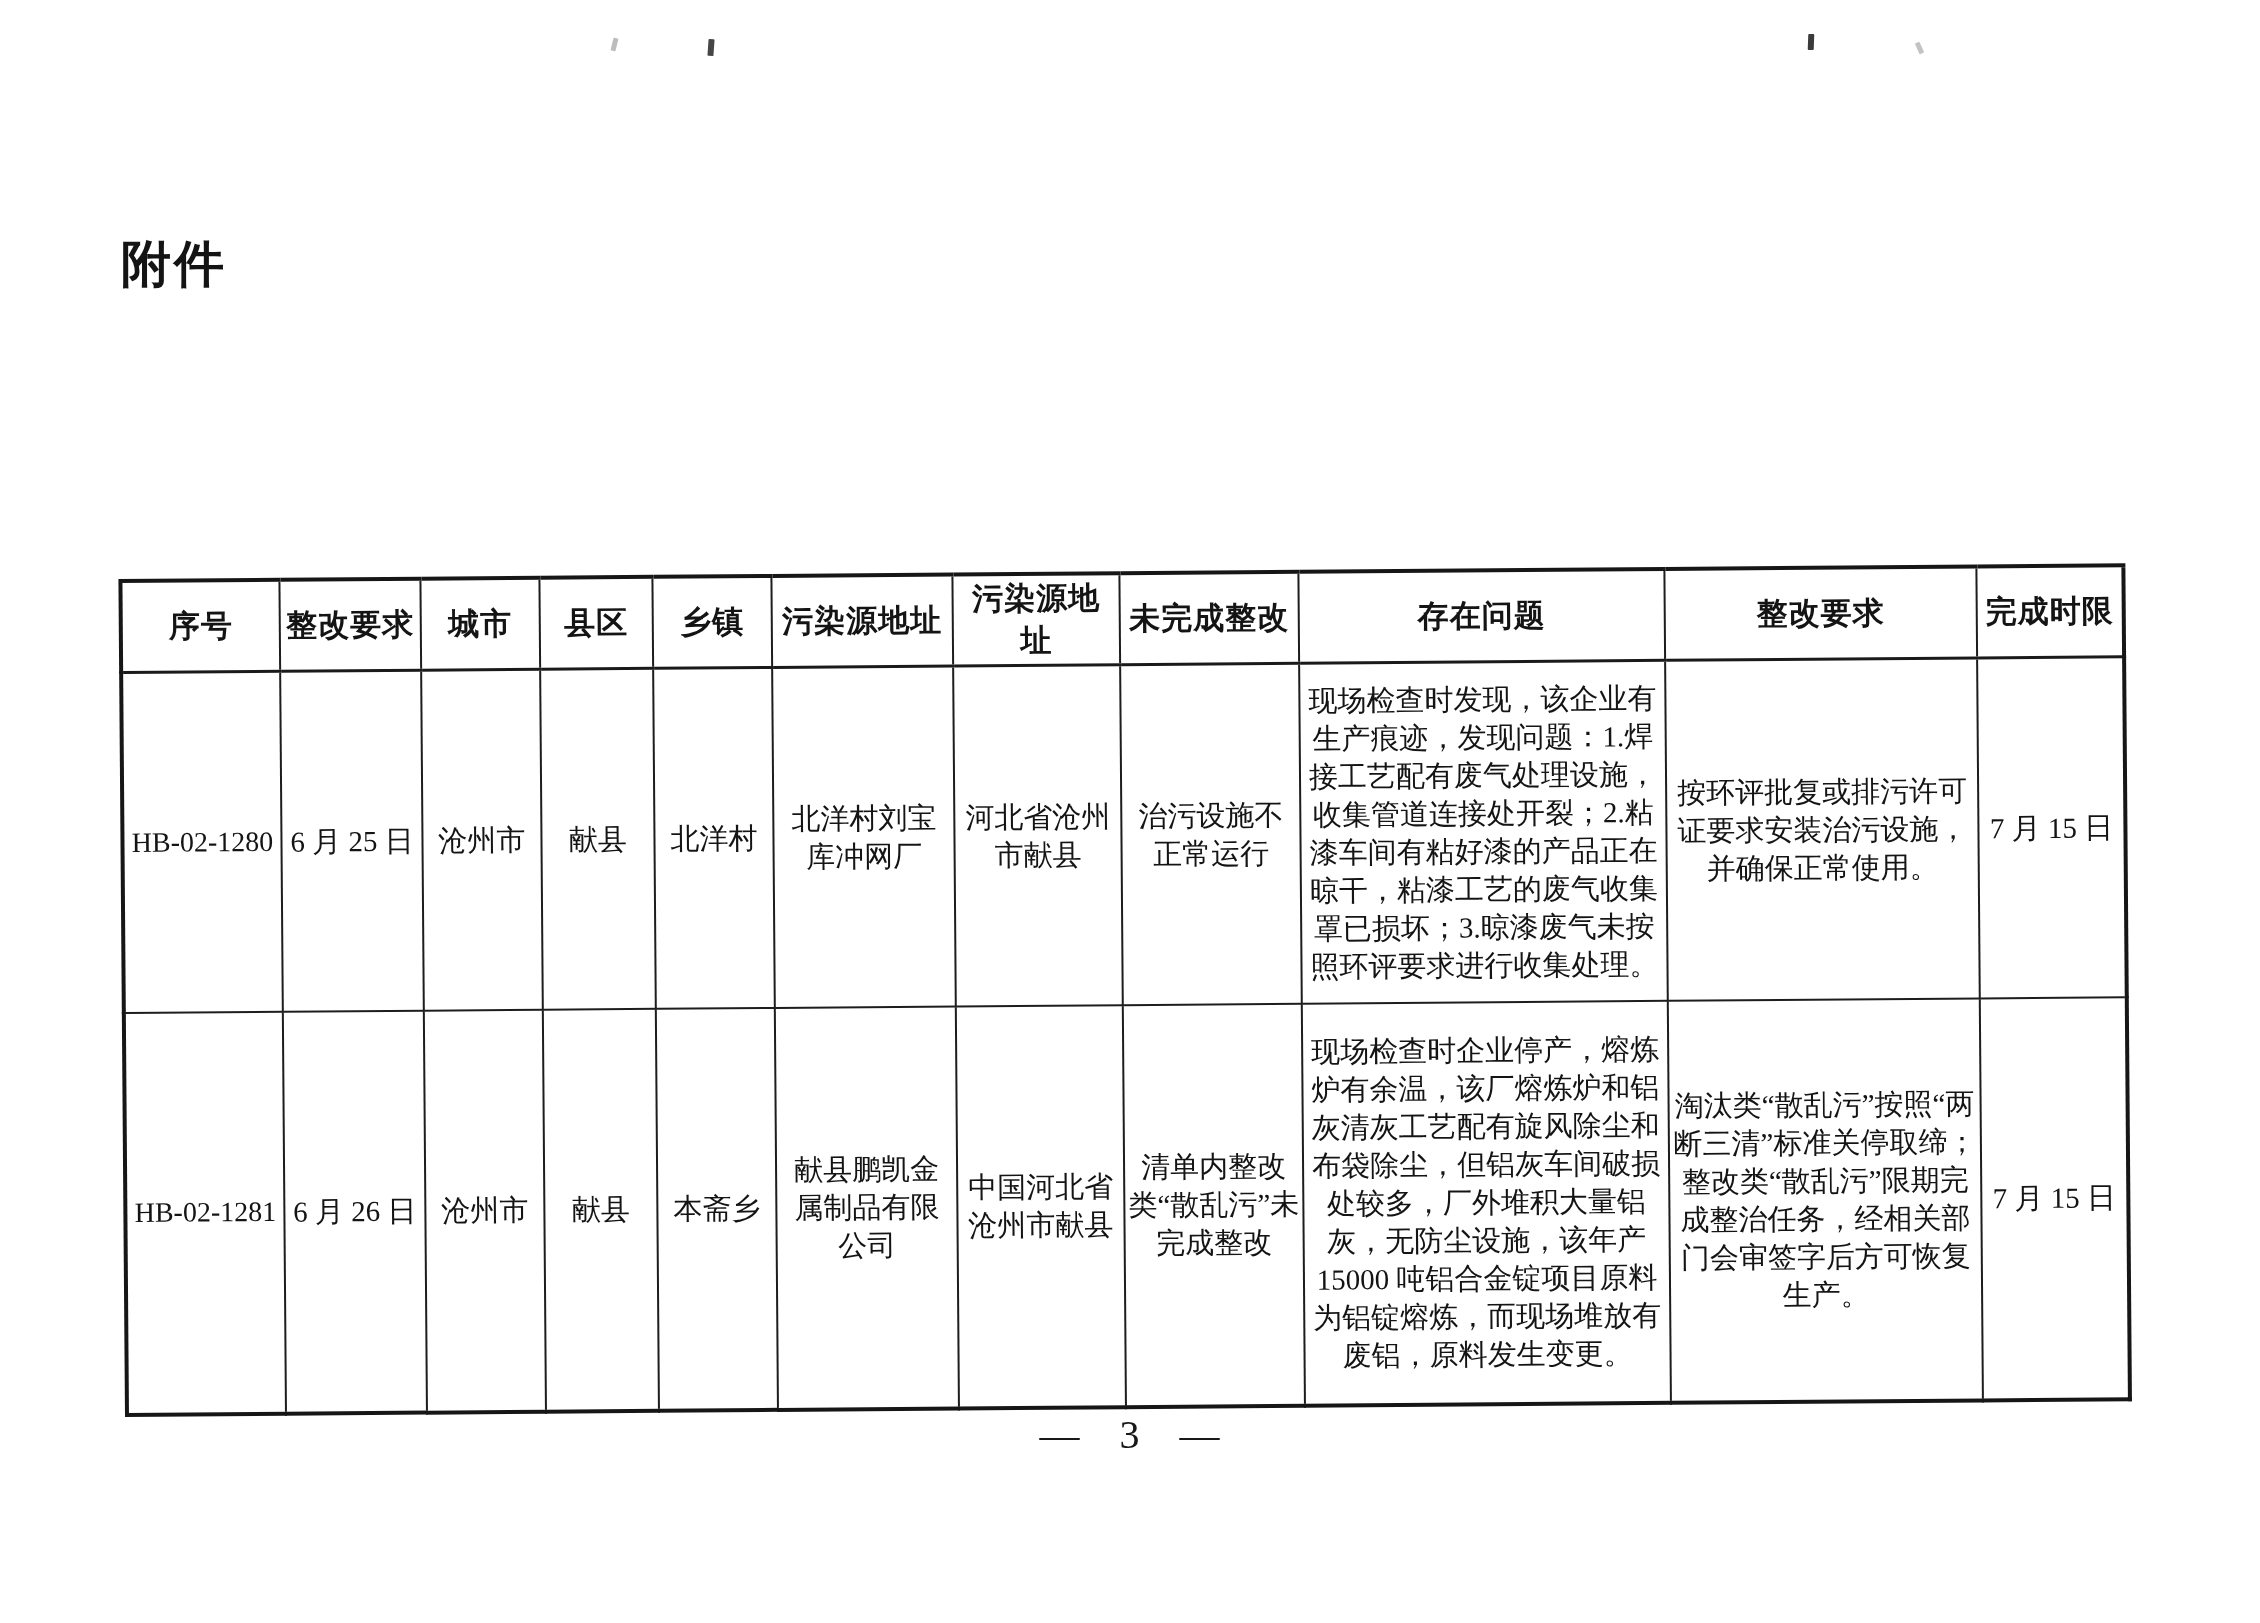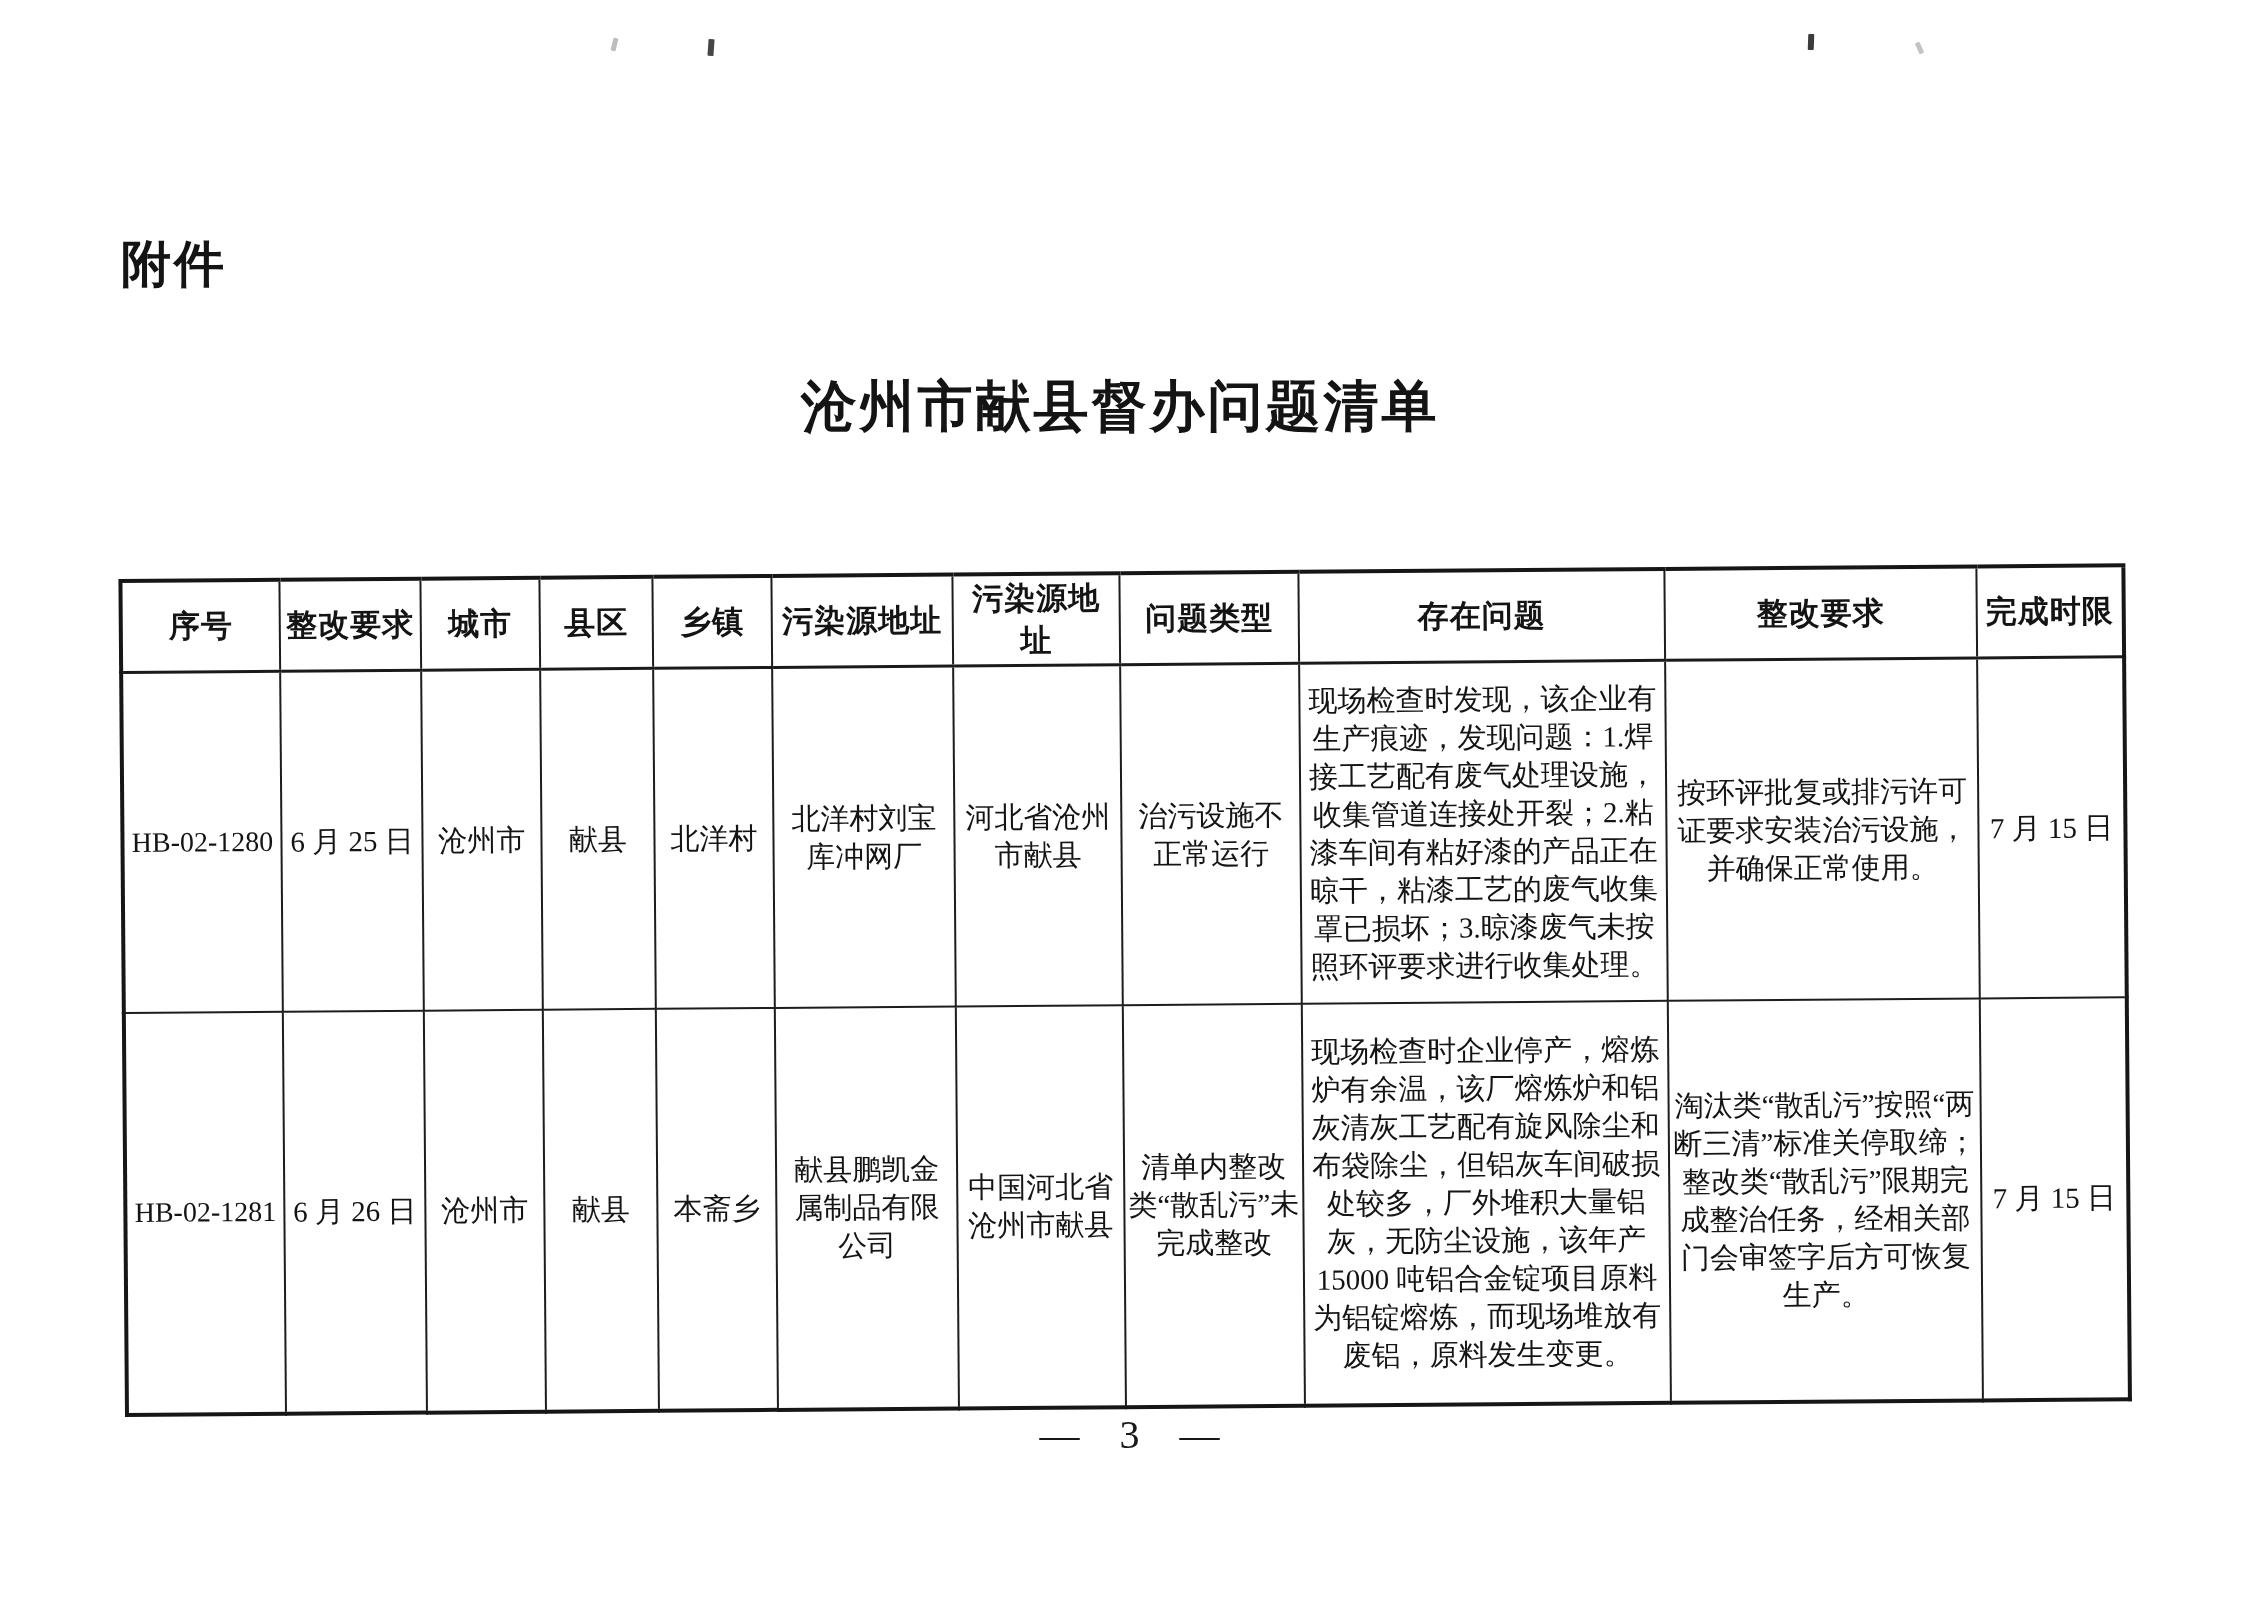--- a/index.html
+++ b/index.html
@@ -63,21 +63,20 @@
 
 <div class="page">
 
   <div class="speck s1"></div>
   <div class="speck s2"></div>
   <div class="speck s3"></div>
   <div class="speck s4"></div>
 
   <div class="attachment">附件</div>
 
-  <h1 class="title">沧州市献县督办问题清单</h1>
 
   <table class="grid">
     <colgroup>
       <col style="width:159px">
         <col style="width:141px">
         <col style="width:119px">
       <col style="width:113px">
         <col style="width:119px">
         <col style="width:181px">
       <col style="width:167px">
@@ -88,21 +87,21 @@
     </colgroup>
     <thead>
       <tr>
         <th>序号</th>
         <th>整改要求</th>
         <th>城市</th>
         <th>县区</th>
         <th>乡镇</th>
         <th>污染源地址</th>
         <th>污染源地址</th>
-        <th>问题类型</th>
+        <th>未完成整改</th>
         <th>存在问题</th>
         <th>整改要求</th>
         <th>完成时限</th>
       </tr>
     </thead>
     <tbody>
       <tr class="row1">
         <td class="serial">HB-02-1280</td>
         <td class="date">6 月 25 日</td>
         <td>沧州市</td>

